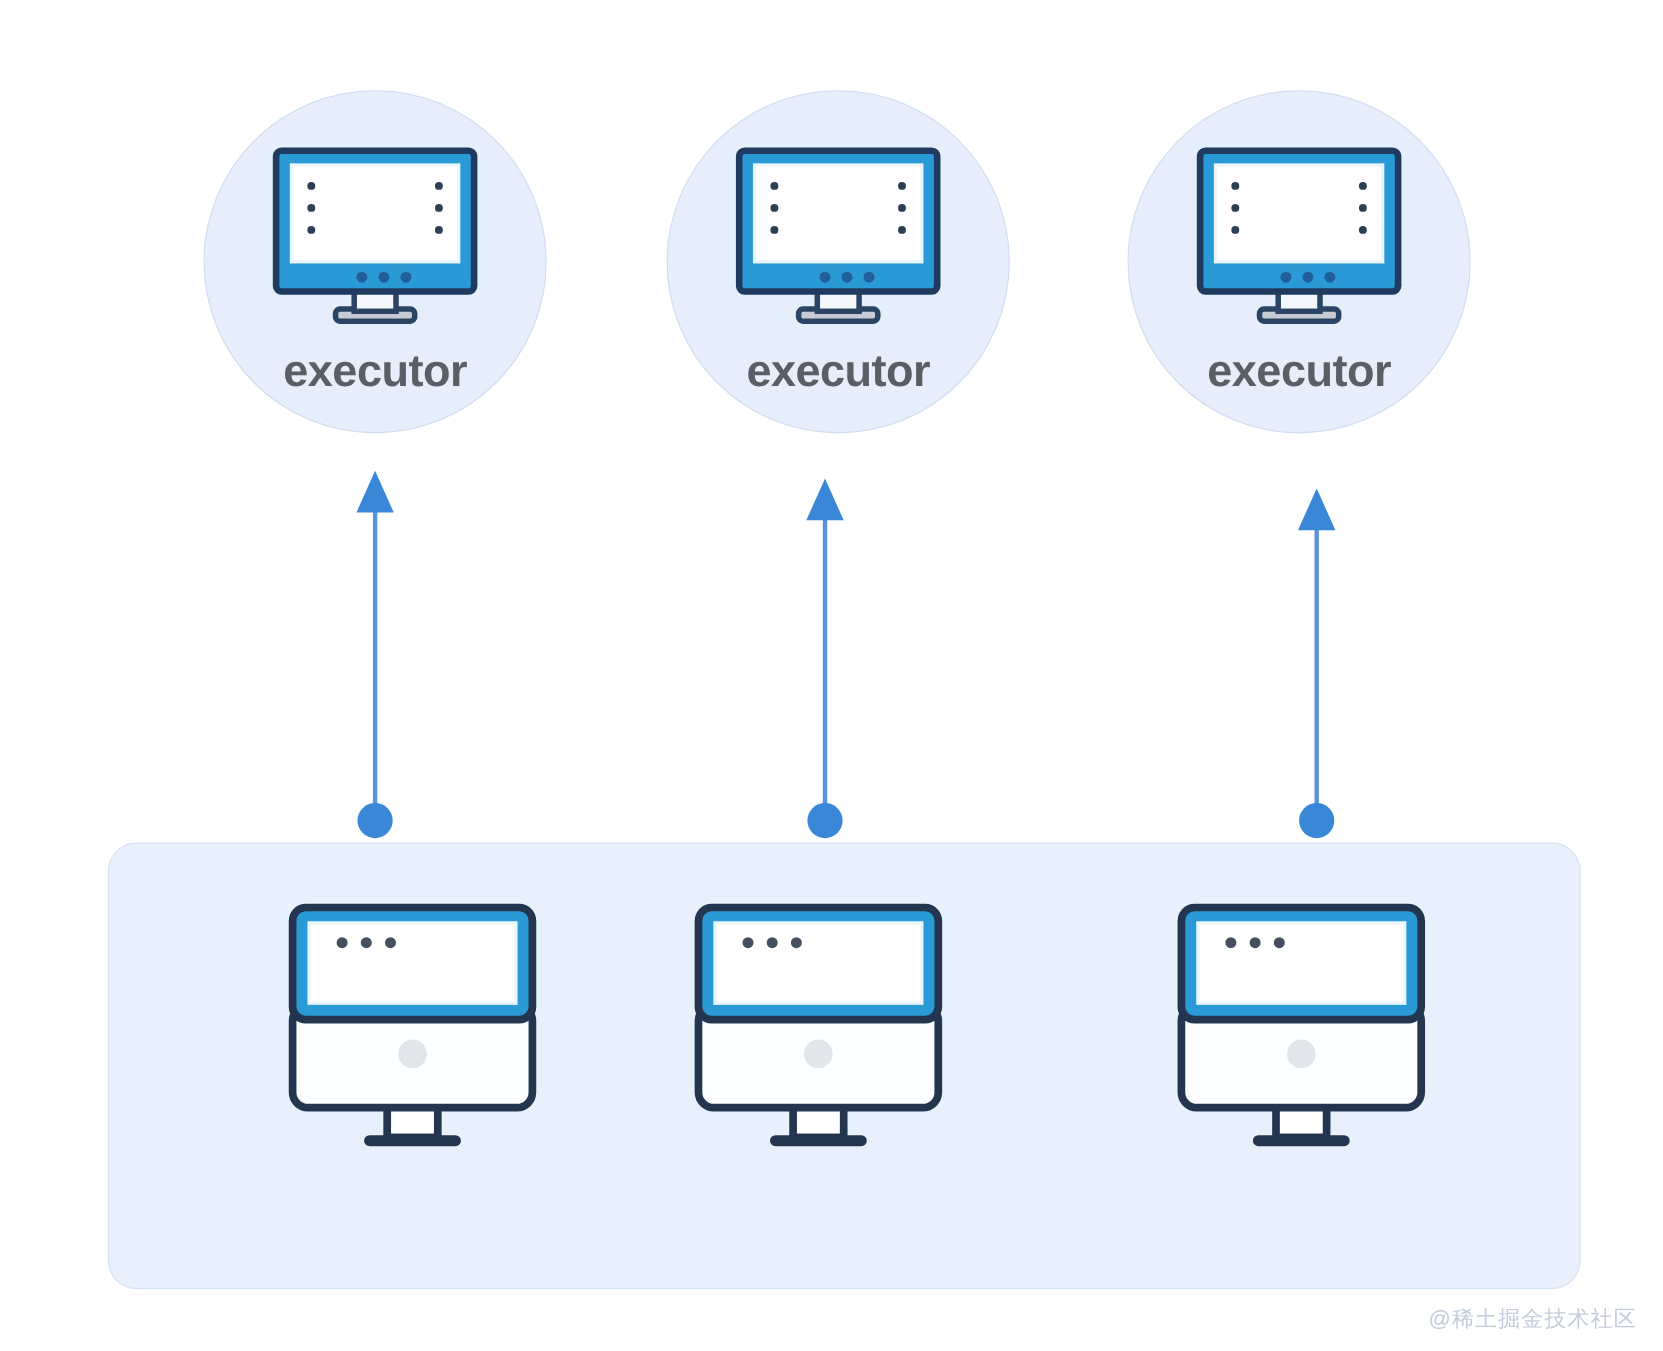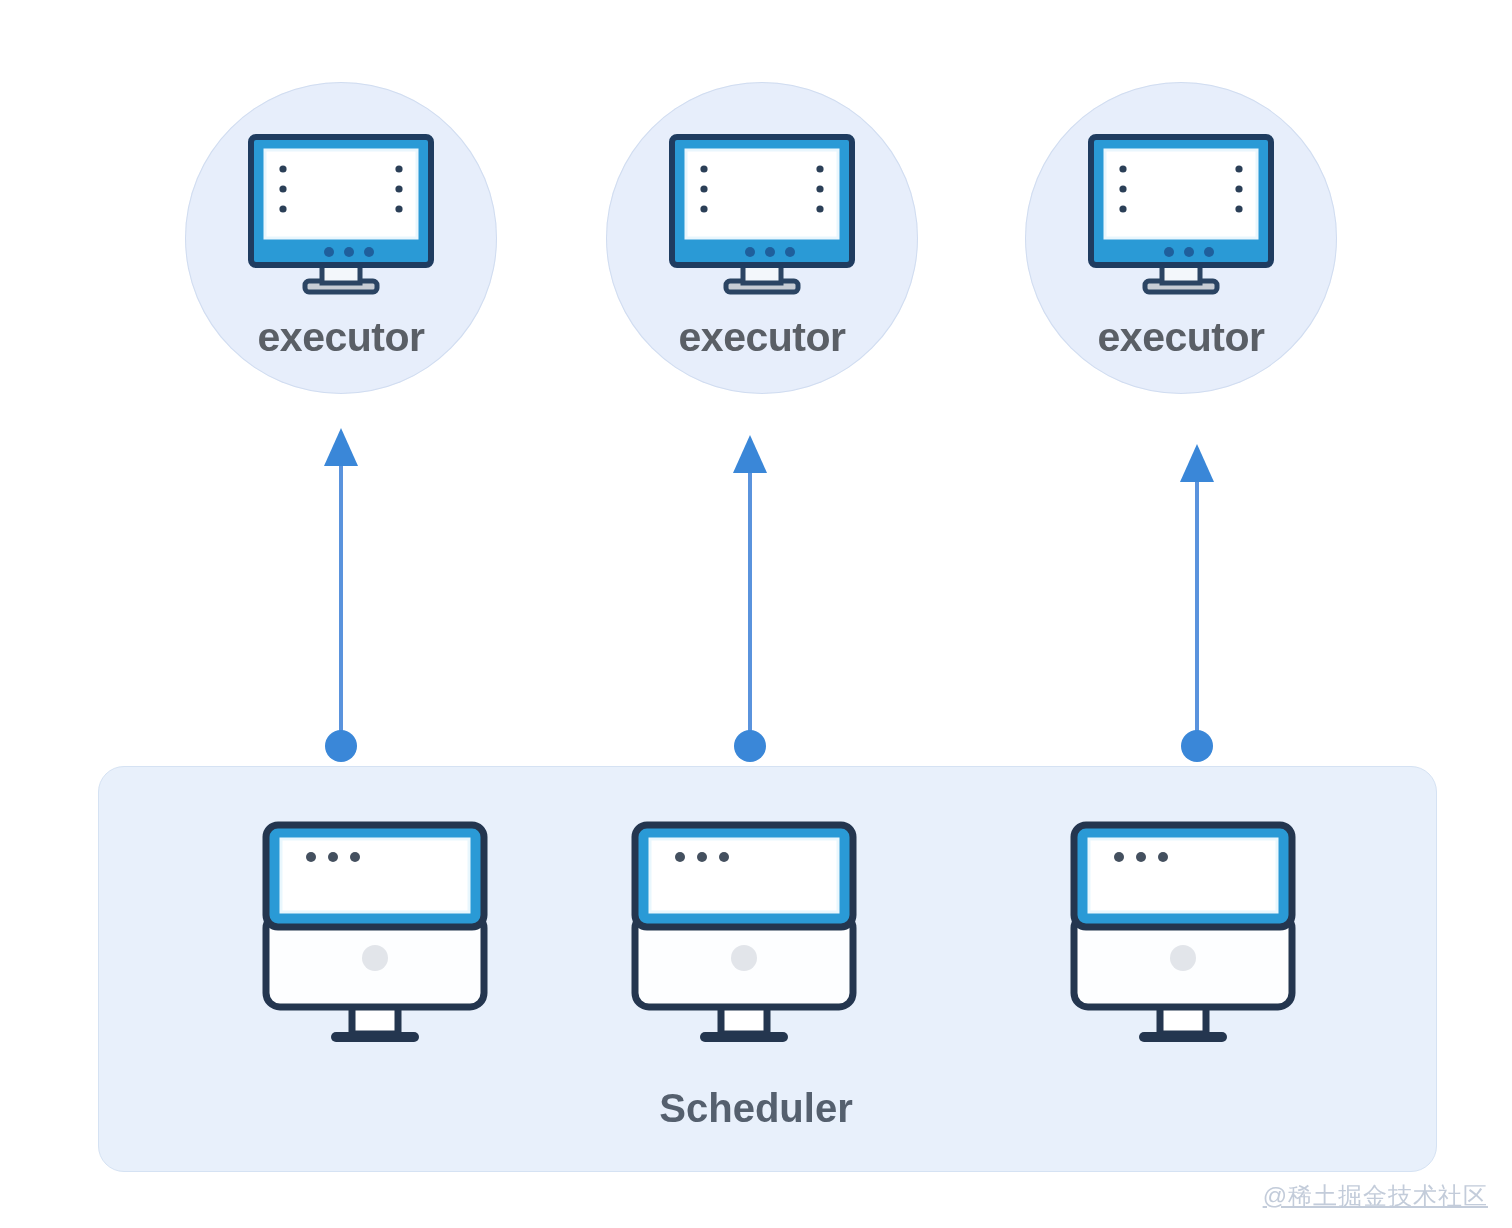--- a/index.html
+++ b/index.html
@@ -79,26 +79,25 @@
     color: #55606e;
     letter-spacing: 0px;
     line-height: 1;
   }
 
   
   #watermark {
     position: absolute;
     right: 24px;
     bottom: 16px;
-    font-size: 24px;
+    font-size: 20px;
     color: #c3ccda;
     letter-spacing: 1px;
     white-space: nowrap;
     user-select: none;
-    text-decoration: underline;
   }
 </style>
 </head>
 <body>
 
 <div id="canvas">
 
   <div class="executor-node" id="executor-node-1" style="left: 185px; top: 82px;">
     <div class="executor-monitor">
       <svg viewBox="0 0 196 165" width="196" height="165" xmlns="http://www.w3.org/2000/svg">
@@ -230,17 +229,16 @@
       <rect x="8" y="95" width="218" height="93" rx="14" fill="#fdfeff" stroke="#24364f" stroke-width="7"></rect>
       <circle cx="117" cy="139" r="13" fill="#e2e5ea"></circle>
       <rect x="8" y="6" width="218" height="102" rx="12" fill="#2a9ad6" stroke="#24364f" stroke-width="7"></rect>
       <rect x="23" y="20" width="188" height="73" fill="#ffffff" stroke="#e9f7fd" stroke-width="3"></rect>
       <circle cx="53" cy="38" r="5" fill="#44505f"></circle>
       <circle cx="75" cy="38" r="5" fill="#44505f"></circle>
       <circle cx="97" cy="38" r="5" fill="#44505f"></circle>
     </svg>
   </div>
 
-  <div id="scheduler-label">Scheduler</div>
 
   <div id="watermark">@稀土掘金技术社区</div>
 
 </div>
 
 </body></html>

